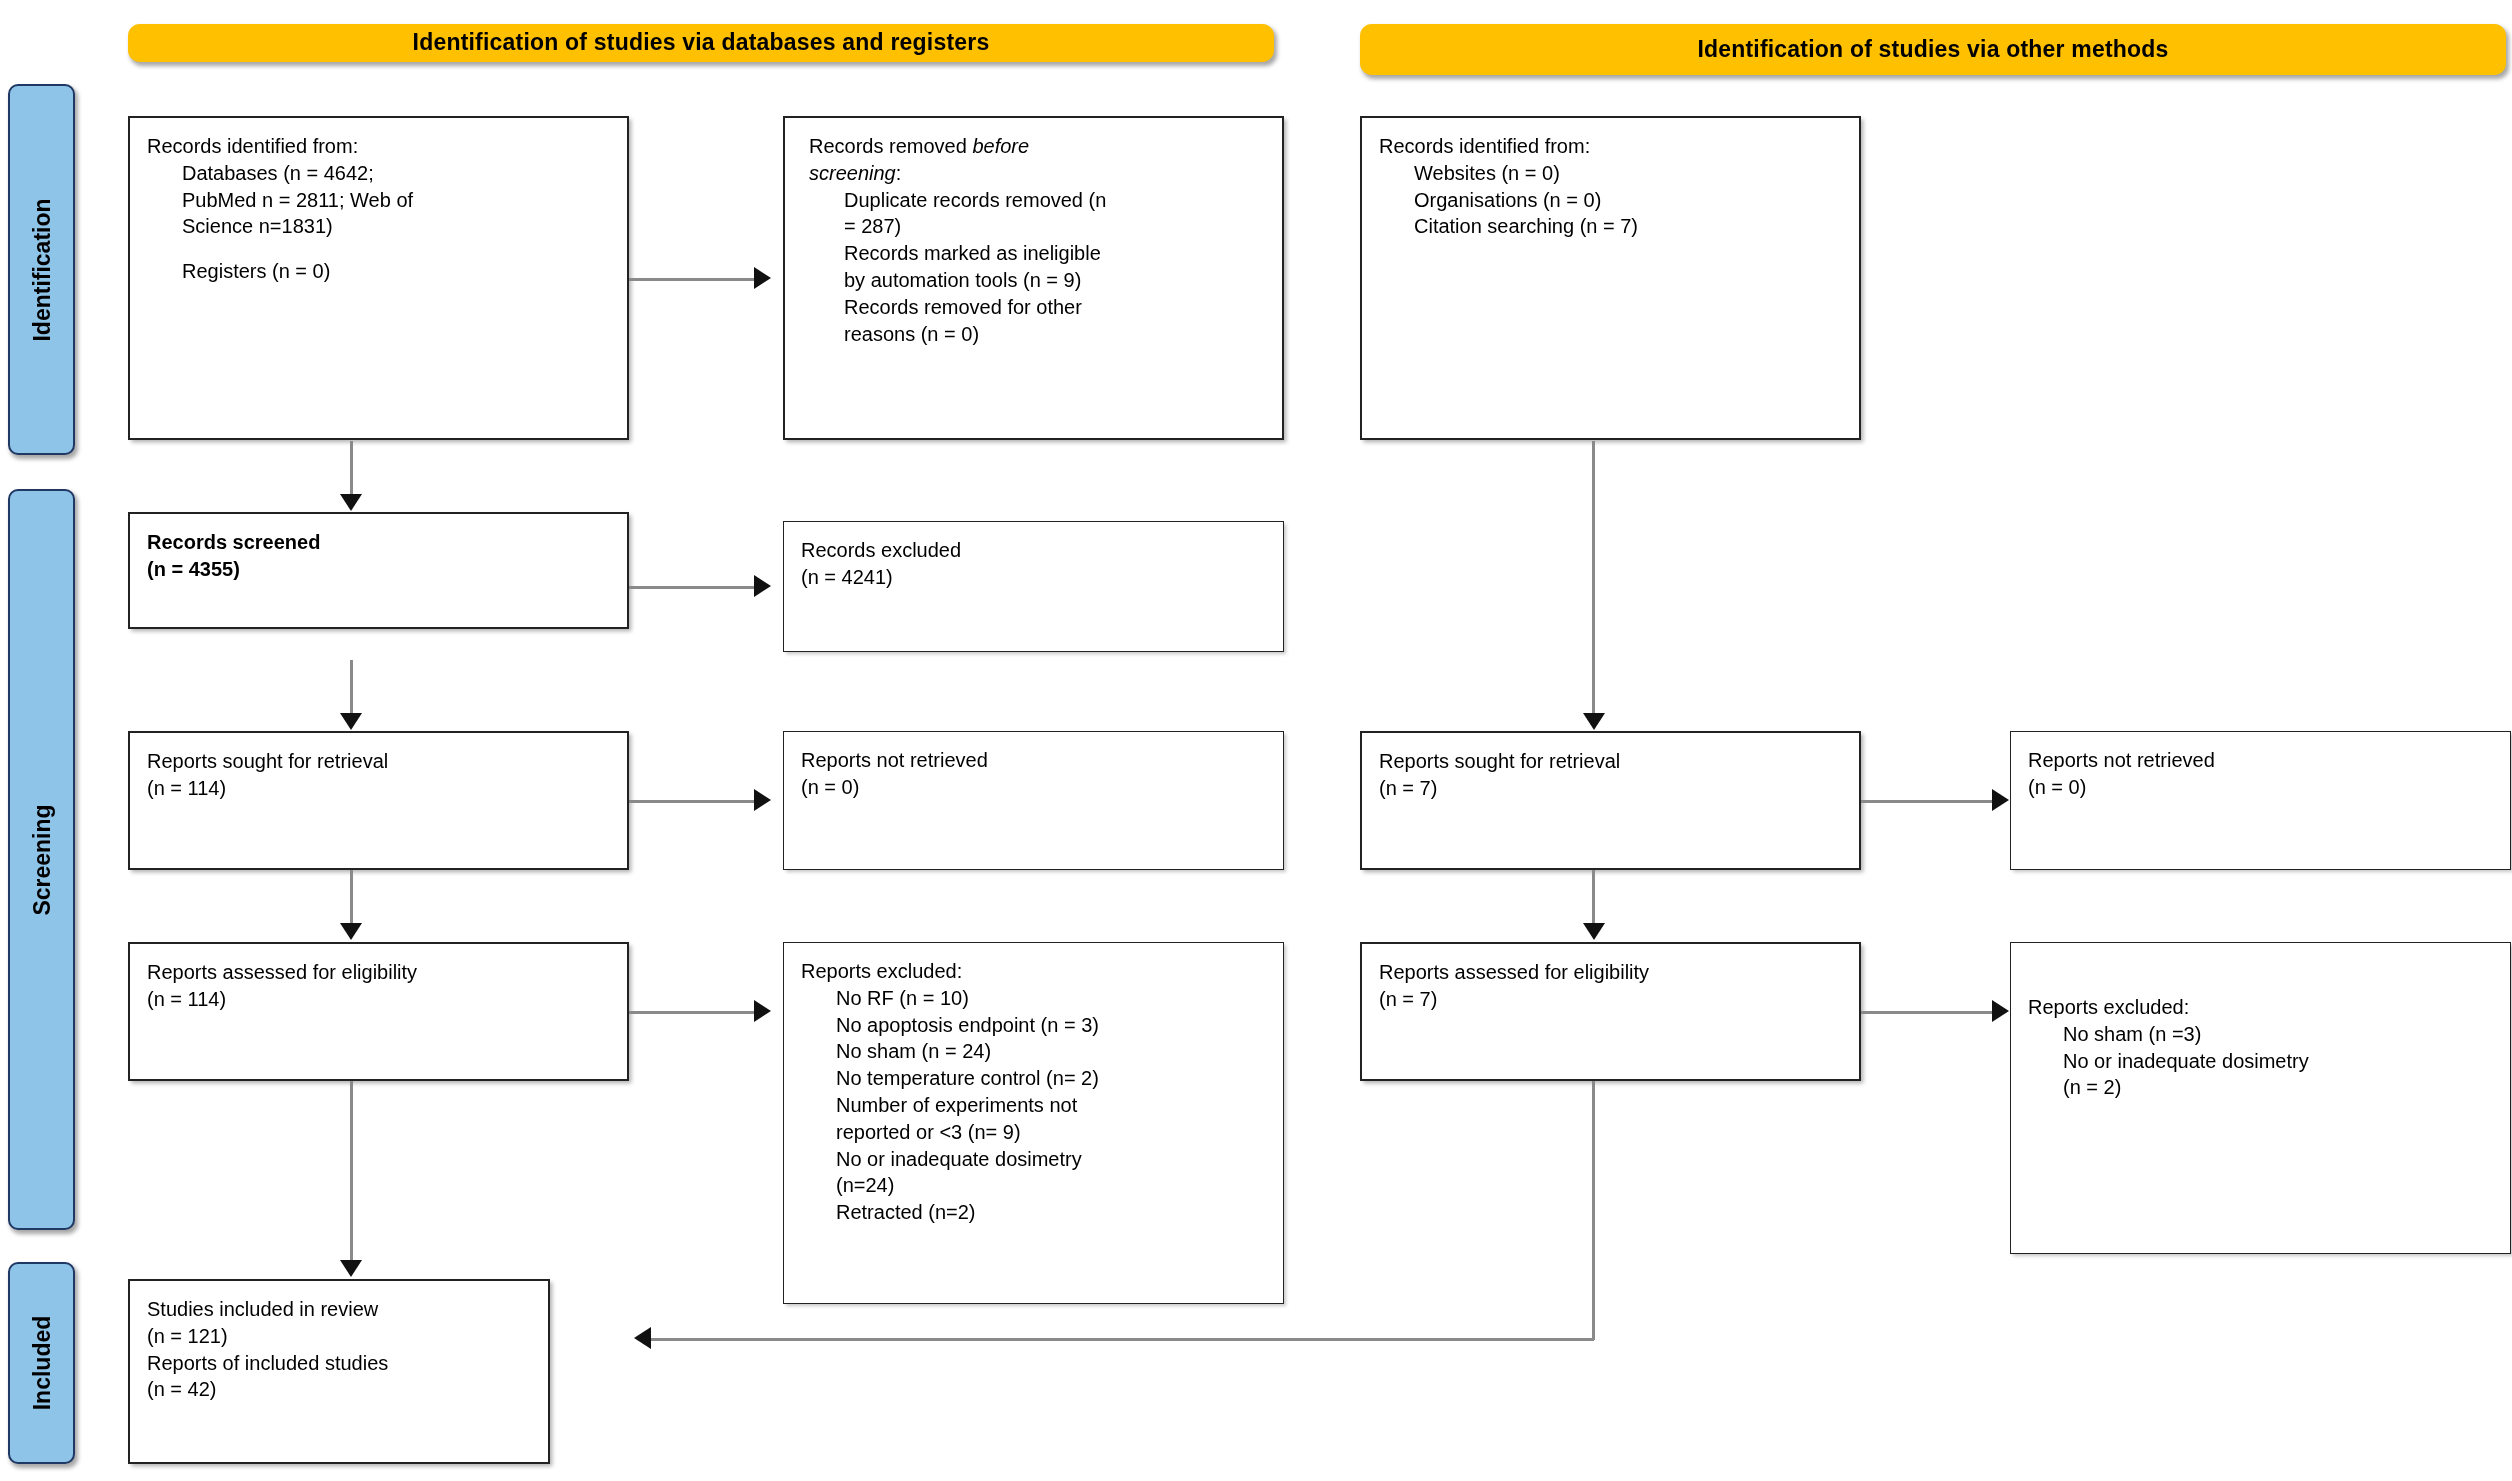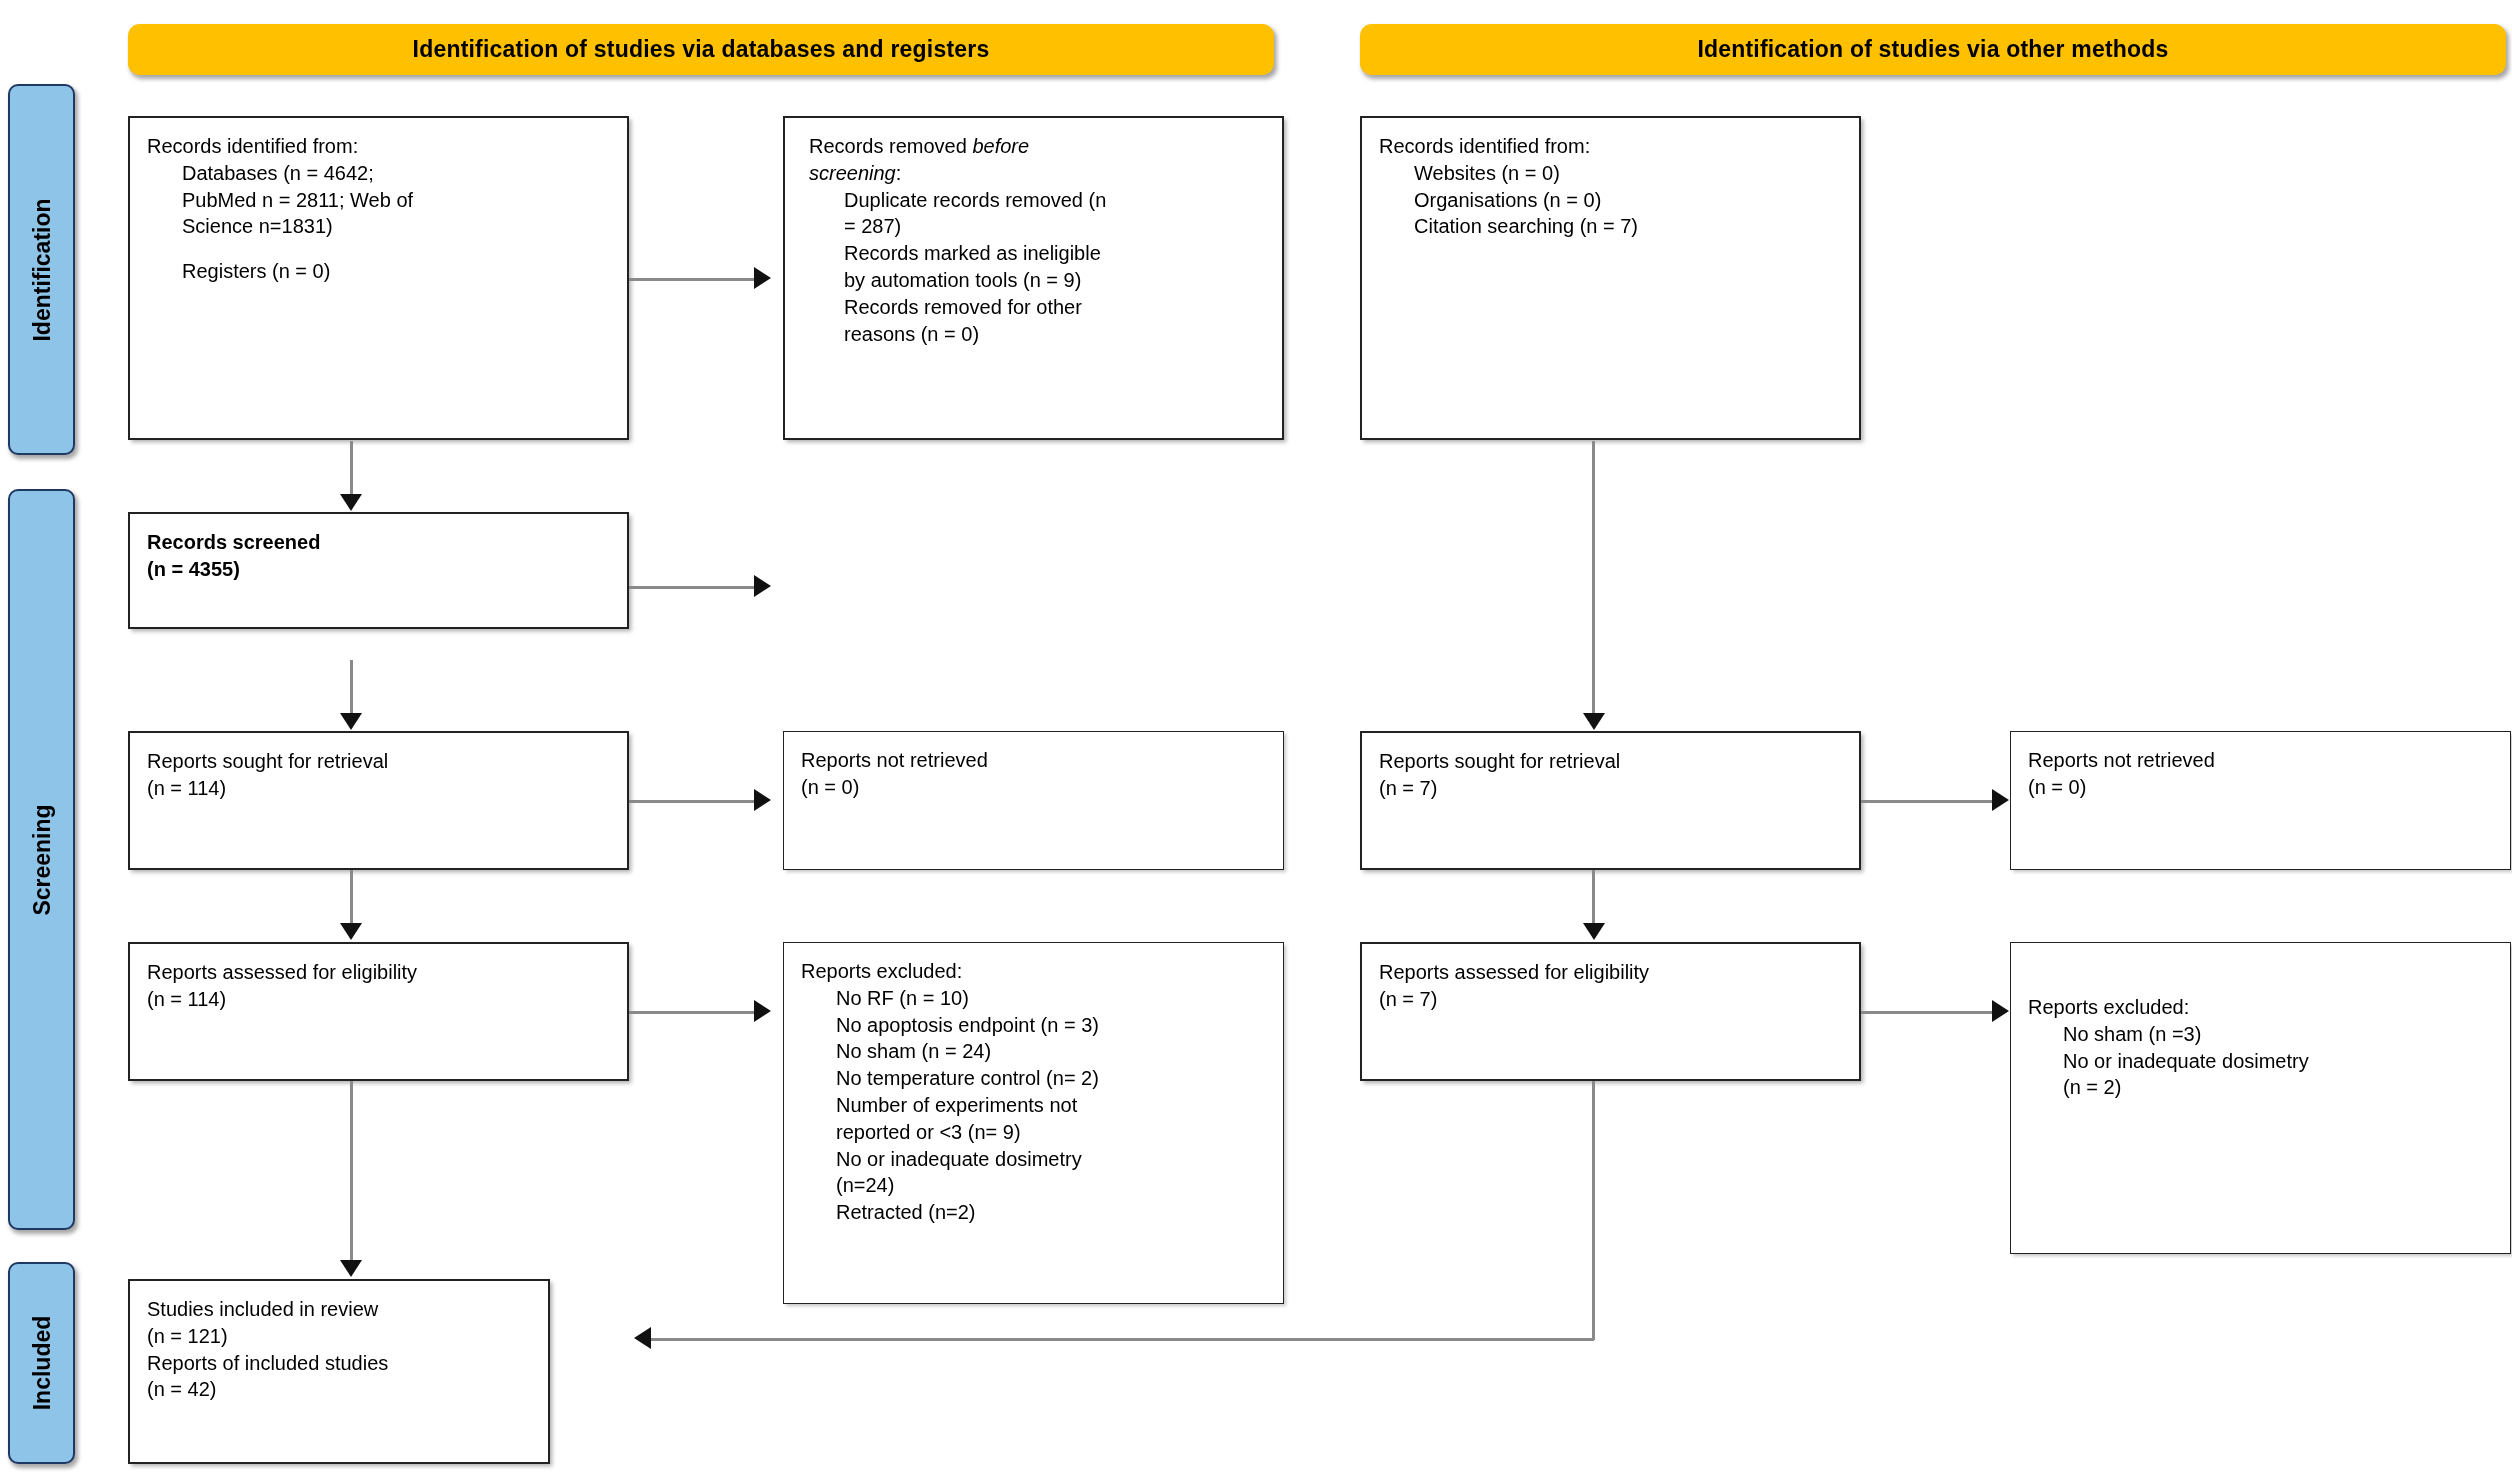--- a/index.html
+++ b/index.html
@@ -93,21 +93,21 @@
     border-top:11px solid transparent;
     border-bottom:11px solid transparent;
     border-right:17px solid #111;
   }
 </style>
 </head>
 <body>
 
 <div id="canvas">
 
-  <div class="banner" style="left:128px;top:23.6px;width:1146px;height:51px;">
+  <div class="banner" style="left:128px;top:23.6px;width:1146px;height:38px;">
     <span>Identification of studies via databases and registers</span>
   </div>
 
   <div class="banner" style="left:1360px;top:23.6px;width:1146px;height:51px;">
     <span>Identification of studies via other methods</span>
   </div>
 
   <div class="rail" style="left:8.4px;top:84px;width:67px;height:371px;">
     <span class="rail-label">Identification</span>
   </div>
@@ -138,20 +138,24 @@
     <span class="ind">by automation tools (n = 9)</span>
     <span class="ind">Records removed for other</span>
     <span class="ind">reasons (n = 0)</span>
   </div>
 
   <div class="box" style="left:128px;top:512px;width:501px;height:117px;font-weight:bold;">
     <span class="ln">Records screened</span>
     <span class="ln">(n = 4355)</span>
   </div>
 
+  <div class="box thin" style="left:783px;top:521px;width:501px;height:131px;">
+    <span class="ln">Records excluded</span>
+    <span class="ln">(n = 4241)</span>
+  </div>
 
   <div class="box" style="left:128px;top:731px;width:501px;height:139px;">
     <span class="ln">Reports sought for retrieval</span>
     <span class="ln">(n = 114)</span>
   </div>
 
   <div class="box thin" style="left:783px;top:731px;width:501px;height:139px;">
     <span class="ln">Reports not retrieved</span>
     <span class="ln">(n = 0)</span>
   </div>

